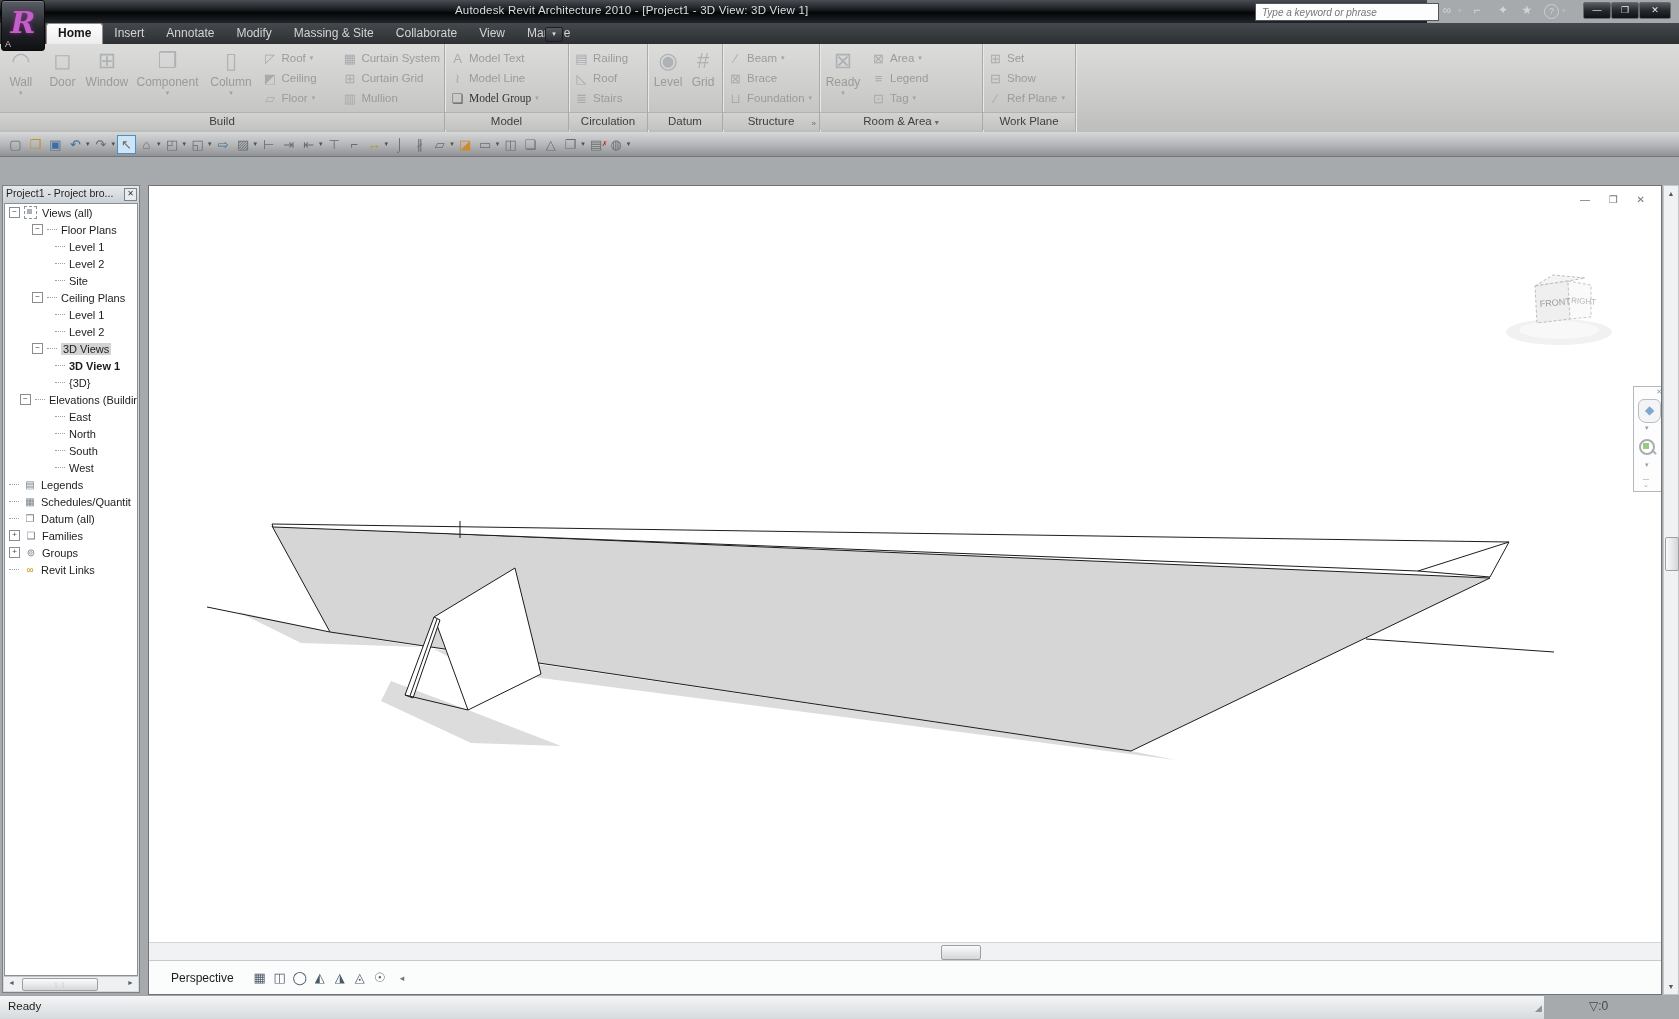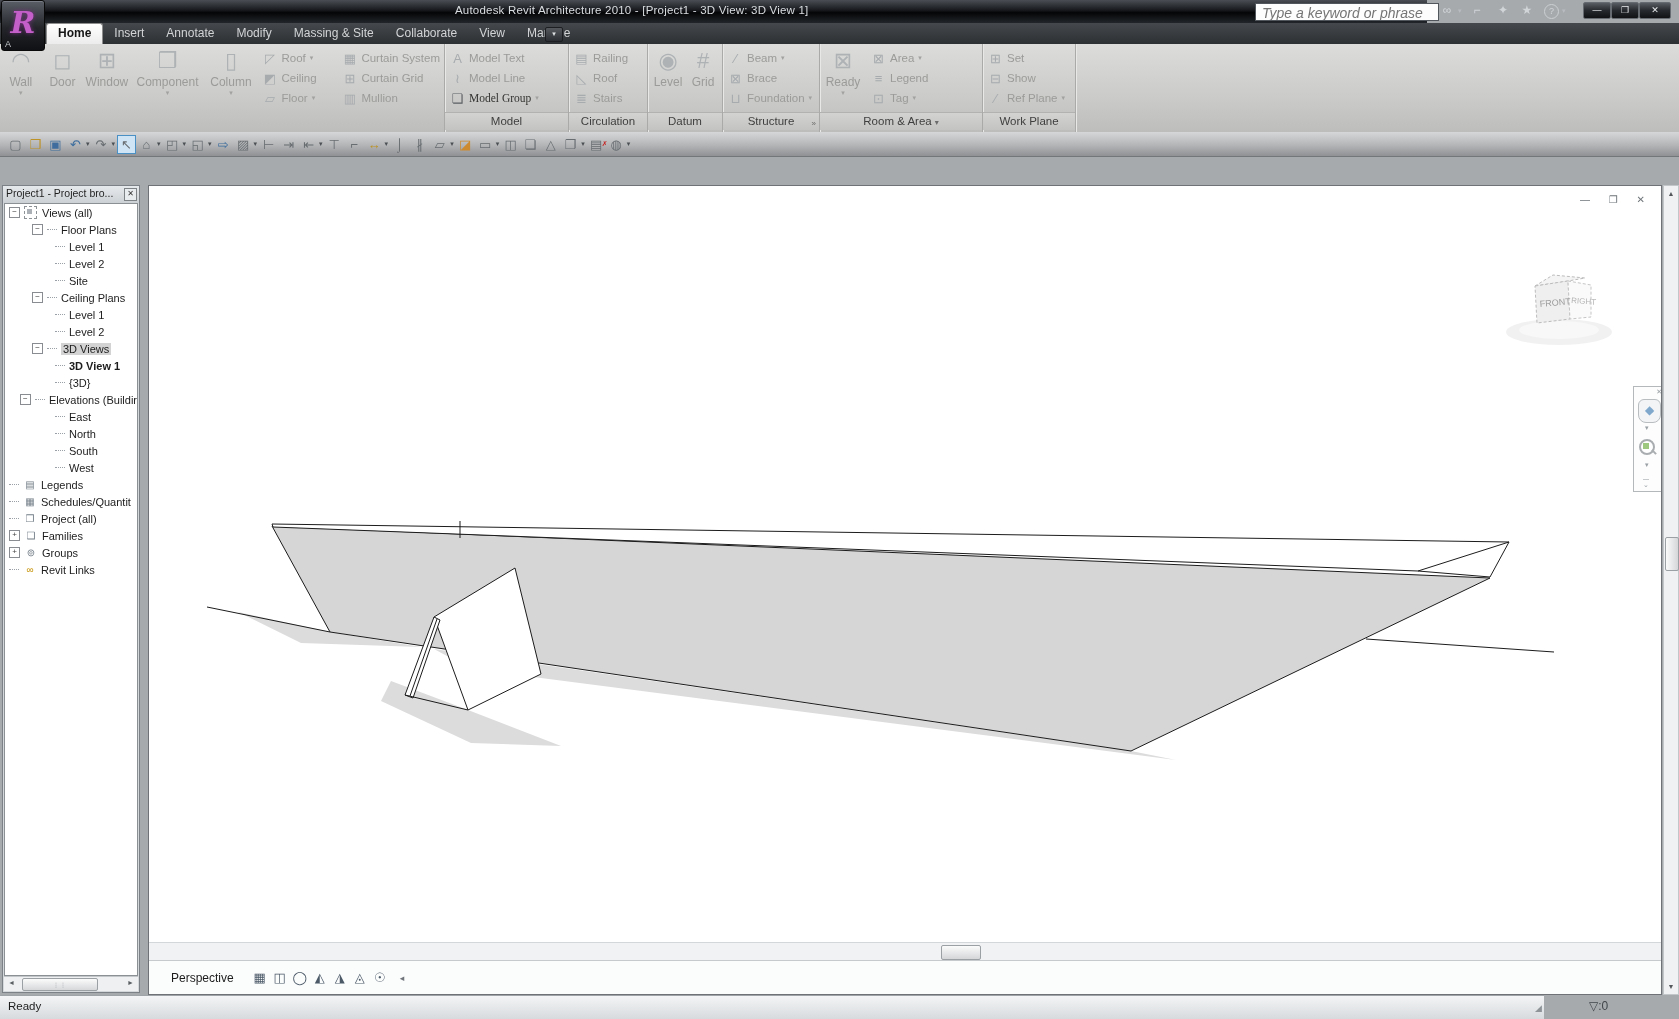--- a/index.html
+++ b/index.html
@@ -9,21 +9,21 @@
   
   .titlebar{left:0;top:0;width:1427px;height:23px;
     background:linear-gradient(#4a4e54,#16181c 45%,#040506 55%,#22262a);border-bottom:1px solid #000;color:#d6d9db;}
   .apporb{left:1px;top:0;width:42px;height:49px;z-index:9;border:1px solid #0a0a0a;border-radius:3px;
     background:linear-gradient(#5a5e66,#23252a 55%,#101114);box-shadow:inset 0 1px 0 #7a7e86;text-align:center;}
   .apporb .r{font-family:"DejaVu Serif",serif;font-style:italic;font-weight:bold;font-size:30px;line-height:44px;color:#c45fc9;text-shadow:0 0 4px #7e2d86;}
   .apporb .a{position:absolute;left:3px;bottom:1px;font-size:9px;color:#c3c6c9;}
   .orbcaret{left:45px;top:26px;color:#cfd2d5;font-size:8px;}
   .wtitle{left:455px;top:4px;font-size:11.5px;letter-spacing:.2px;color:#dadde0;white-space:nowrap;}
   .searchbox{left:1255px;top:3px;width:176px;height:15px;background:#fdfdfd;border:1px solid #51565c;
-    font-style:italic;font-size:14px;color:#8d9297;padding:1px 0 0 6px;}
+    font-style:italic;font-size:10px;color:#8d9297;padding:1px 0 0 6px;}
   .tbico{top:3px;font-size:12px;color:#d2d5d8;width:18px;text-align:center;}
   .tbcaret{top:7px;font-size:7px;color:#b9bcbf;}
   .helpcirc{border:1px solid #cdd0d3;border-radius:50%;width:13px;height:13px;line-height:13px;font-size:9px;top:4px;}
   .winbtn{top:2px;width:26px;height:15px;border:1px solid #666b71;border-radius:2px;
     background:linear-gradient(#585d63,#26292d 50%,#101214);color:#e8eaec;text-align:center;font-size:9px;line-height:14px;}
   
   .tabrow{left:0;top:23px;width:1679px;height:21px;background:linear-gradient(#45484c,#2d3033);}
   .tabs{position:absolute;left:46px;top:0;height:21px;display:flex;}
   .tab{padding:3px 11px 0 11px;font-size:12px;color:#d2d4d6;height:18px;}
   .tab.active{background:linear-gradient(#ffffff,#ececec);color:#151515;border-radius:3px 3px 0 0;border:1px solid #8e8e8e;border-bottom:none;padding-top:2px;font-weight:bold;}
@@ -204,20 +204,21 @@
           <div class="ritem">
             <span class="rico">⊞</span>
             <span class="rlbl">Curtain Grid</span>
           </div>
           <div class="ritem">
             <span class="rico">▥</span>
             <span class="rlbl">Mullion</span>
           </div>
         </div>
       </div>
+      <div class="plabel"><span>Build</span></div>
     </div>
 
     <div class="panel" style="width:123px">
       <div class="pbody">
           <div class="rowcol" style="width:115px">
         <div class="ritem">
           <span class="rico">A</span>
           <span class="rlbl">Model Text</span>
         </div>
         <div class="ritem">
@@ -483,21 +484,21 @@
     <div class="trow">
         <span class="ind i0"></span>
         <span class="stub"></span>
         <span class="tico">▦</span>
         <span class="tlbl">Schedules/Quantit</span>
       </div>
     <div class="trow">
         <span class="ind i0"></span>
         <span class="stub"></span>
         <span class="tico">❒</span>
-        <span class="tlbl">Project (all)</span>
+        <span class="tlbl">Datum (all)</span>
       </div>
     <div class="trow">
         <span class="ind i0"></span>
         <span class="exp">+</span>
         <span class="tico">❑</span>
         <span class="tlbl">Families</span>
       </div>
     <div class="trow">
         <span class="ind i0"></span>
         <span class="exp">+</span>

